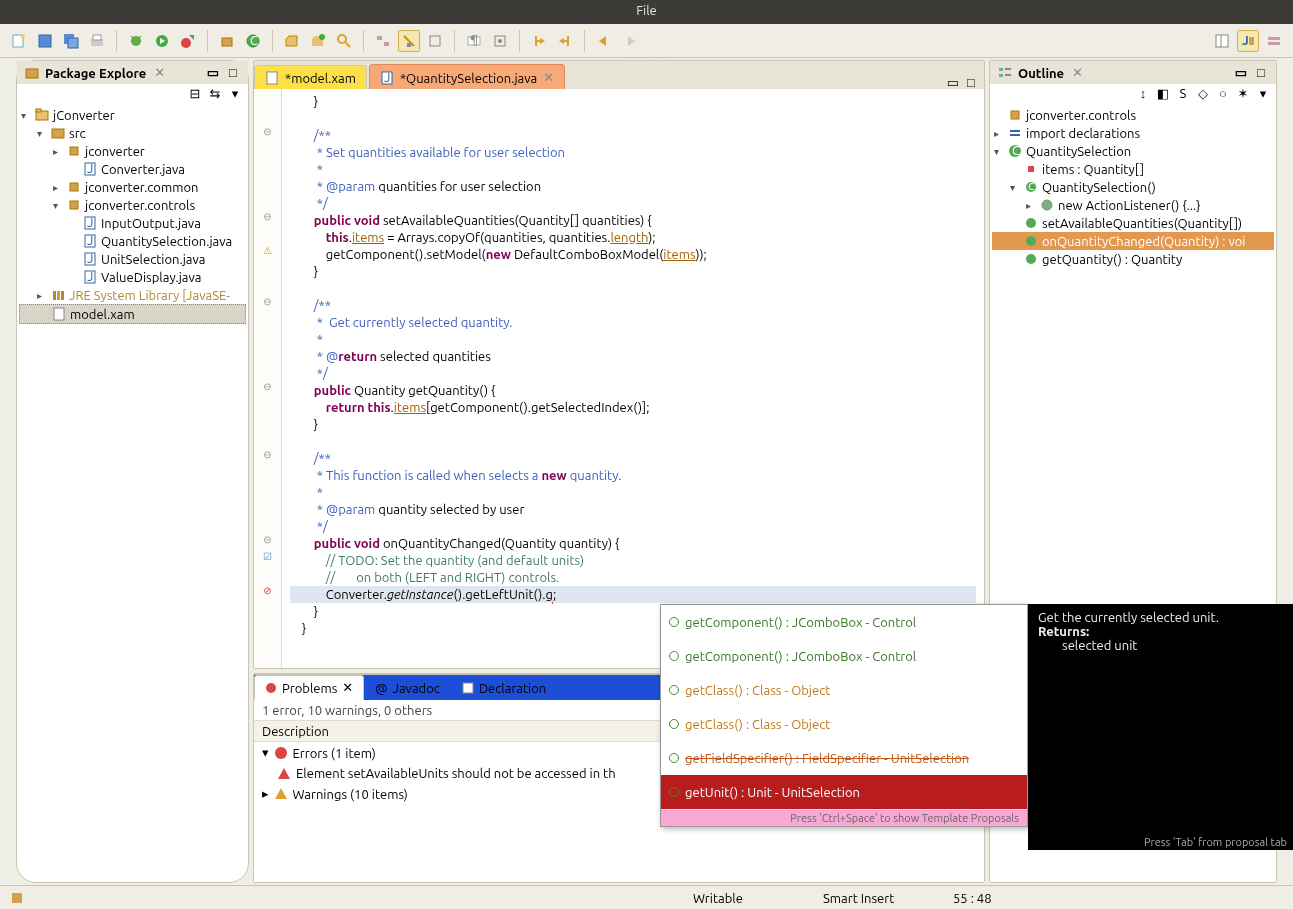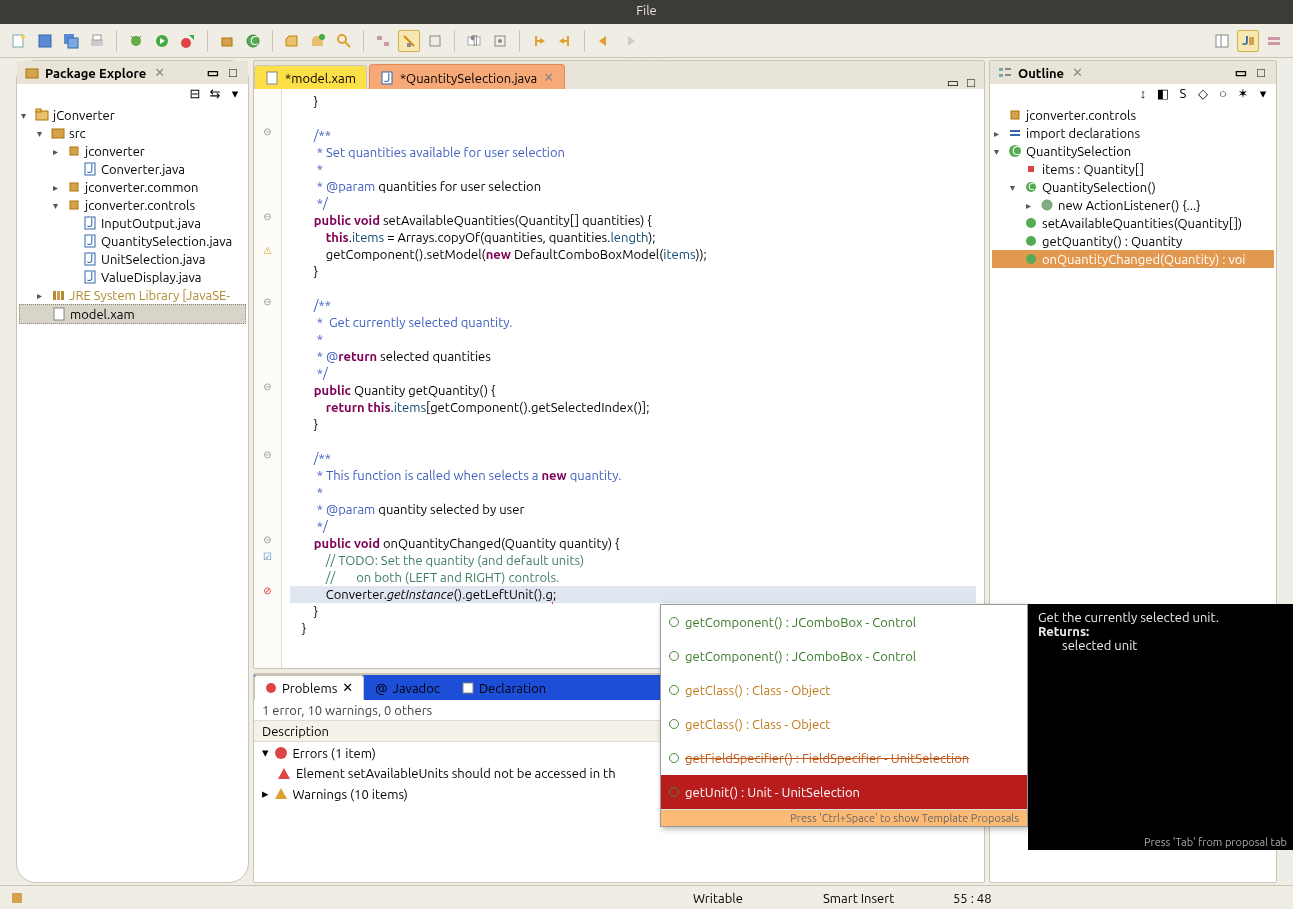--- a/index.html
+++ b/index.html
@@ -35,21 +35,21 @@
 .editor-tab.active{background:#f7a977;border-color:#e0885a;}
 .editor-tab .tabx{color:#888;cursor:pointer;}
 .editor-actions{margin-left:auto;display:flex;gap:4px;padding-right:6px;}
 
 .code-wrap{flex:1;display:flex;overflow:hidden;min-height:0;}
 .gutter{width:28px;background:#fdfcf9;border-right:1px solid #e0dcce;font-family:monospace;font-size:12px;color:#999;text-align:center;}
 .code{flex:1;font-family:"DejaVu Sans Mono",monospace;font-size:13px;line-height:17px;padding:4px 8px;background:#fff;white-space:pre;overflow:auto;position:relative;}
 .code .kw{color:#7f0055;font-weight:bold;}
 .code .doc{color:#3f5fbf;}
 .code .cm{color:#3f7f5f;}
-.code .fld{color:#0c4a6e;}
+.code .fld{color:#a16207;text-decoration:underline;}
 .code .hl{background:#e0e6ef;display:inline-block;width:100%;}
 .code .err{text-decoration:underline wavy red;}
 .gutter-mark{font-size:10px;line-height:17px;}
 
 
 .bottom-tabs{display:flex;background:#1d4ed8;align-items:center;height:26px;border-top:1px solid #c9c4b4;}
 .bottom-tab{padding:4px 10px;display:flex;align-items:center;gap:5px;cursor:pointer;border:1px solid transparent;}
 .bottom-tab.active{background:#fff;border:1px solid #c9c4b4;border-bottom-color:#fff;border-radius:3px 3px 0 0;}
 .problems-body{background:#fff;flex:1;}
 .problems-summary{padding:3px 8px;color:#444;border-bottom:1px solid #e0dcce;}
@@ -65,21 +65,21 @@
 
 
 .assist{position:absolute;left:660px;top:604px;width:368px;background:#fff;border:1px solid #999;box-shadow:2px 2px 6px rgba(0,0,0,0.3);z-index:50;}
 .assist-row{display:flex;align-items:center;gap:6px;padding:10px 8px;cursor:pointer;}
 .assist-row .bullet{width:10px;height:10px;border-radius:50%;border:1px solid #4a8a3a;display:inline-block;}
 .assist-row .txt-green{color:#3a7a2a;}
 .assist-row .txt-orange{color:#c07a1a;}
 .assist-row .txt-strike{color:#c05a1a;text-decoration:line-through;}
 .assist-row.sel{background:#b91c1c;color:#fff;}
 .assist-row.sel .txt-green,.assist-row.sel .txt-orange{color:#fff;}
-.assist-hint{background:#fdba74;padding:2px 8px;text-align:right;color:#666;font-size:11px;border-top:1px solid #ddd;}
+.assist-hint{background:#f9a8d4;padding:2px 8px;text-align:right;color:#666;font-size:11px;border-top:1px solid #ddd;}
 
 .doc-popup{position:absolute;left:1028px;top:604px;width:265px;height:246px;background:#000;color:#eee;padding:6px 10px;z-index:50;font-size:12px;}
 .doc-popup b{font-weight:bold;}
 .doc-hint{position:absolute;bottom:2px;right:6px;color:#aaa;font-size:11px;}
 
 .statusbar{height:24px;background:#f0ede4;border-top:1px solid #c9c4b4;display:flex;align-items:center;padding:0 10px;gap:40px;}
 .statusbar .seg{min-width:90px;}
 .statusbar .spacer{flex:1;}
 
 .trimbar{width:14px;background:#efeee6;}
@@ -547,33 +547,33 @@
           </svg>
           <span>new ActionListener() {...}</span>
         </div>
         <div class="tree-node indent1">
           <span class="twisty"></span>
           <svg width="14" height="14">
             <circle cx="7" cy="7" r="5" fill="#5a5"></circle>
           </svg>
           <span>setAvailableQuantities(Quantity[])</span>
         </div>
+        <div class="tree-node indent1 sel">
+          <span class="twisty"></span>
+          <svg width="14" height="14">
+            <circle cx="7" cy="7" r="5" fill="#5a5"></circle>
+          </svg>
+          <span>onQuantityChanged(Quantity) : voi</span>
+        </div>
         <div class="tree-node indent1">
           <span class="twisty"></span>
           <svg width="14" height="14">
             <circle cx="7" cy="7" r="5" fill="#5a5"></circle>
           </svg>
           <span>getQuantity() : Quantity</span>
-        </div>
-        <div class="tree-node indent1 sel">
-          <span class="twisty"></span>
-          <svg width="14" height="14">
-            <circle cx="7" cy="7" r="5" fill="#5a5"></circle>
-          </svg>
-          <span>onQuantityChanged(Quantity) : voi</span>
         </div>
       </div>
   </div>
 
   <div class="trimbar"></div>
 </div>
 
 <div class="assist">
   <div id="assist-rows">
       <div class="assist-row">

